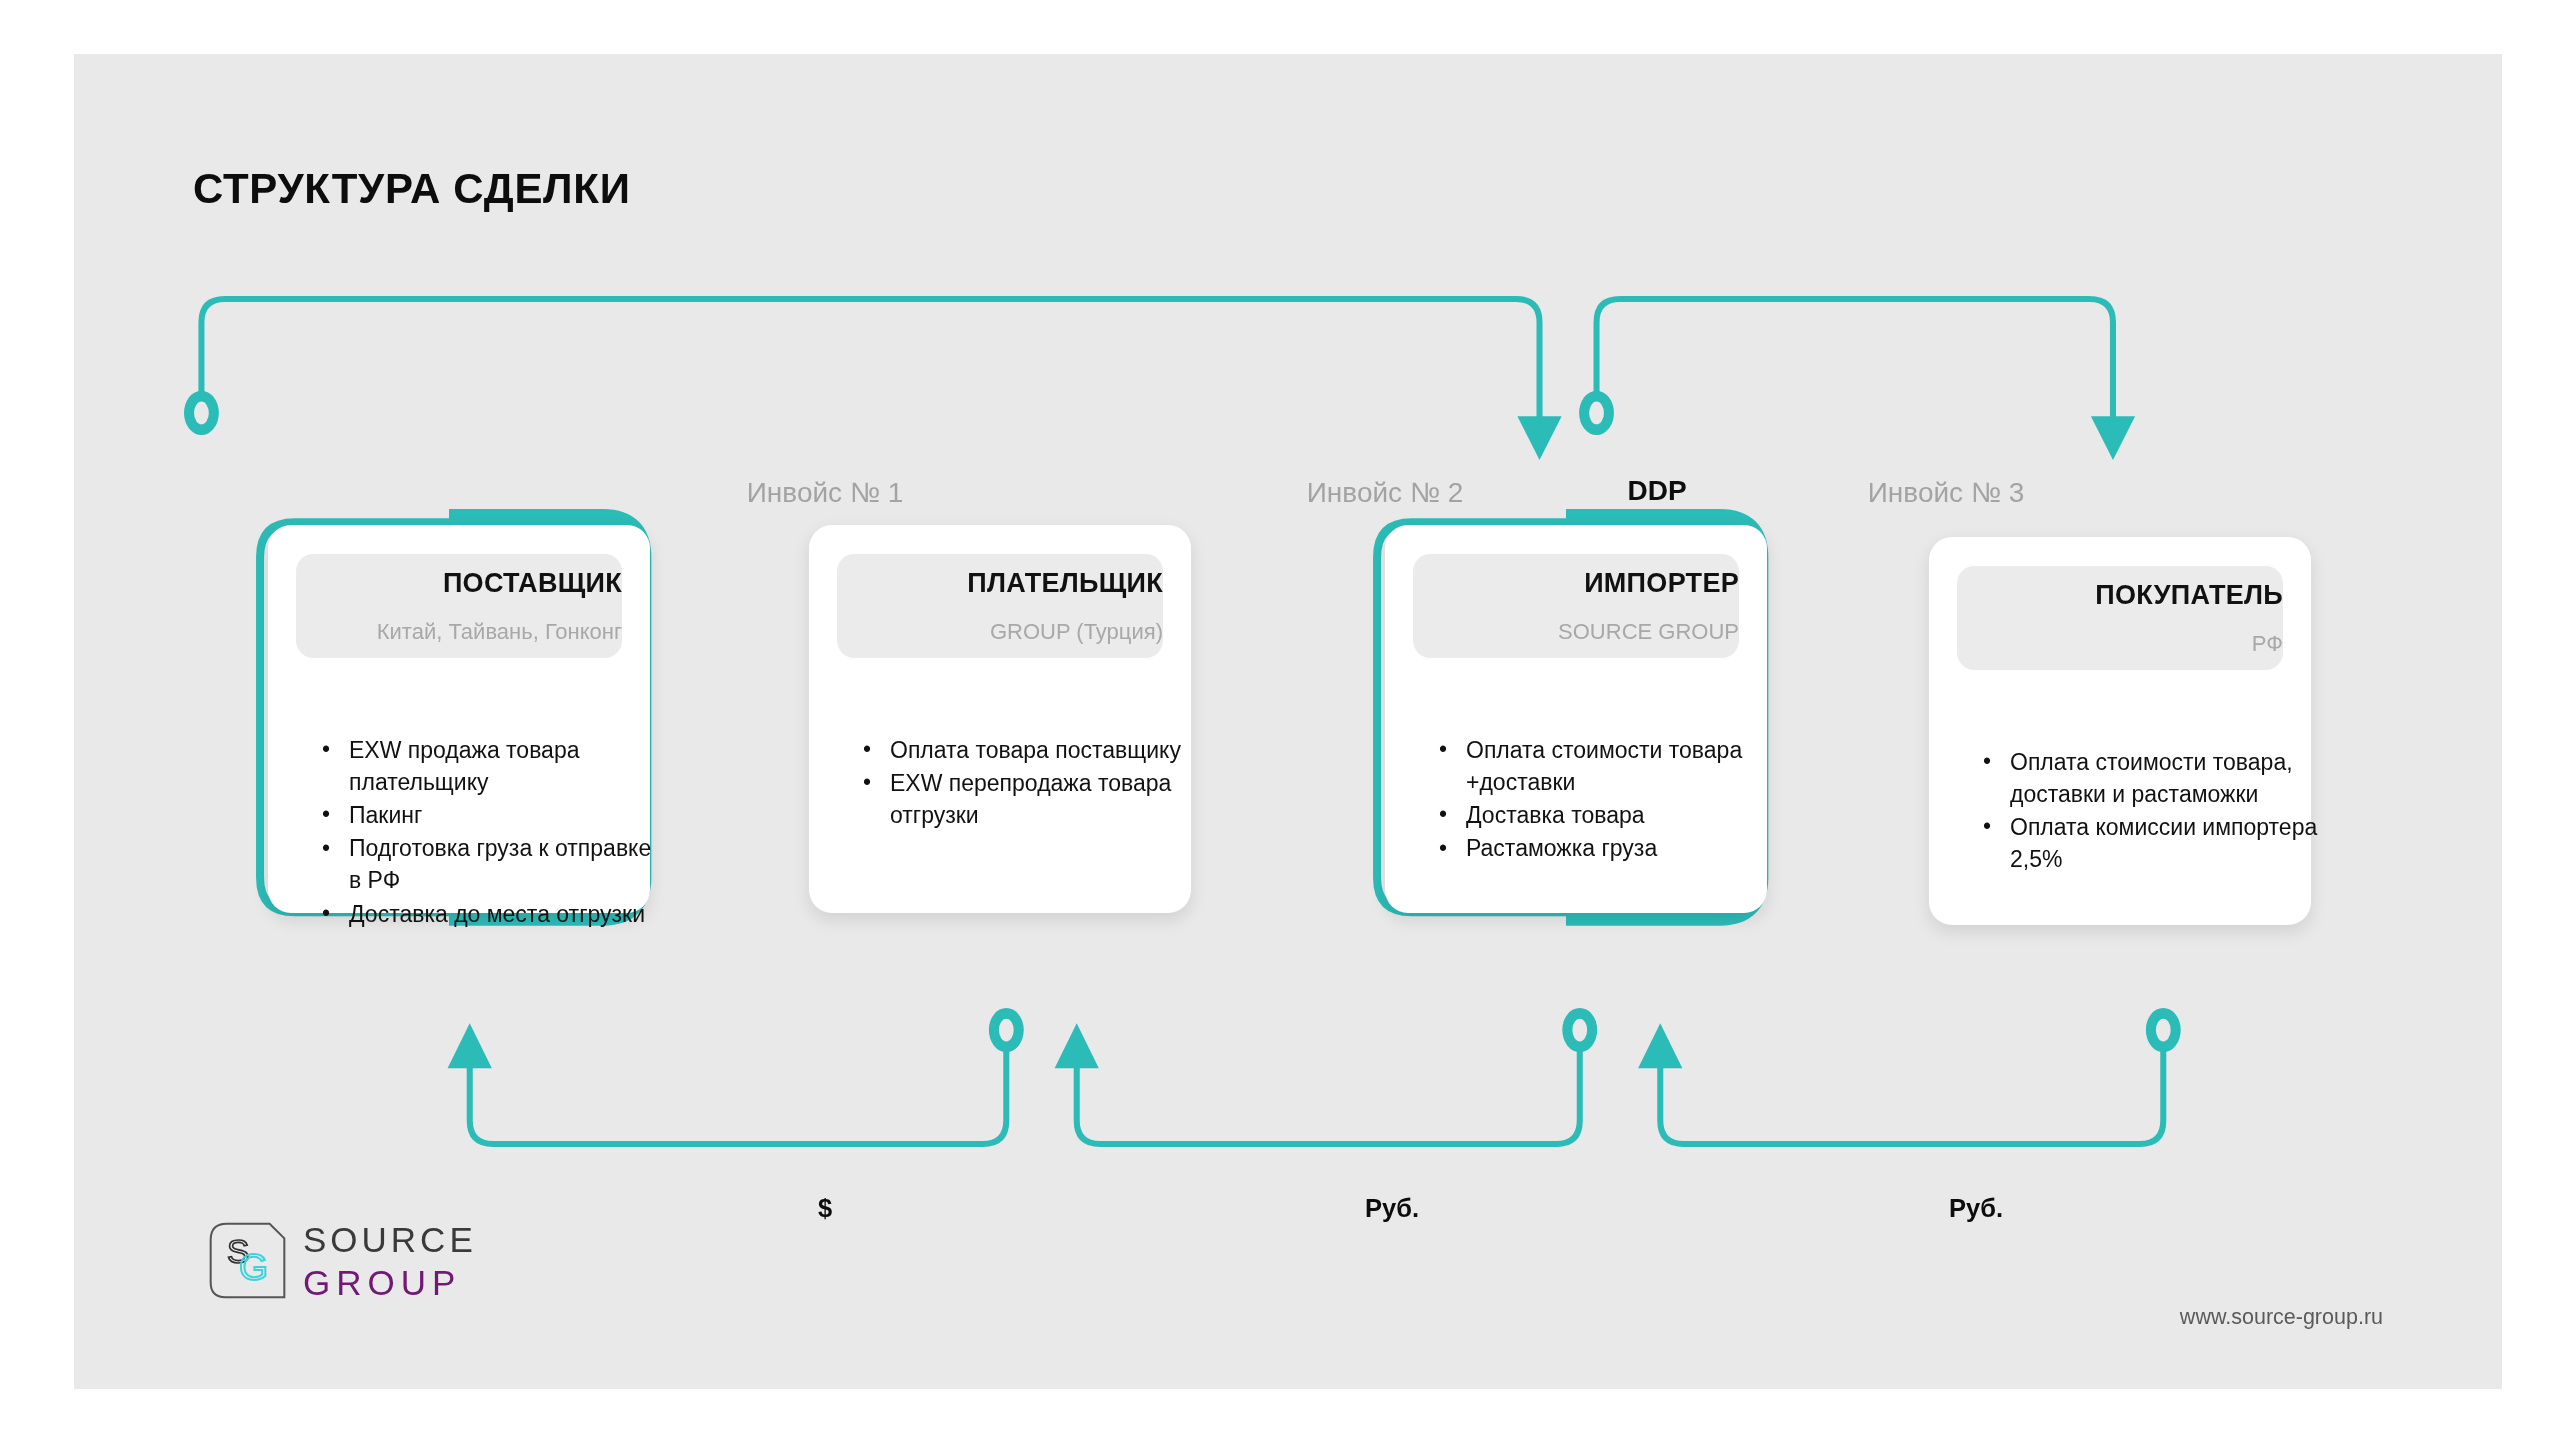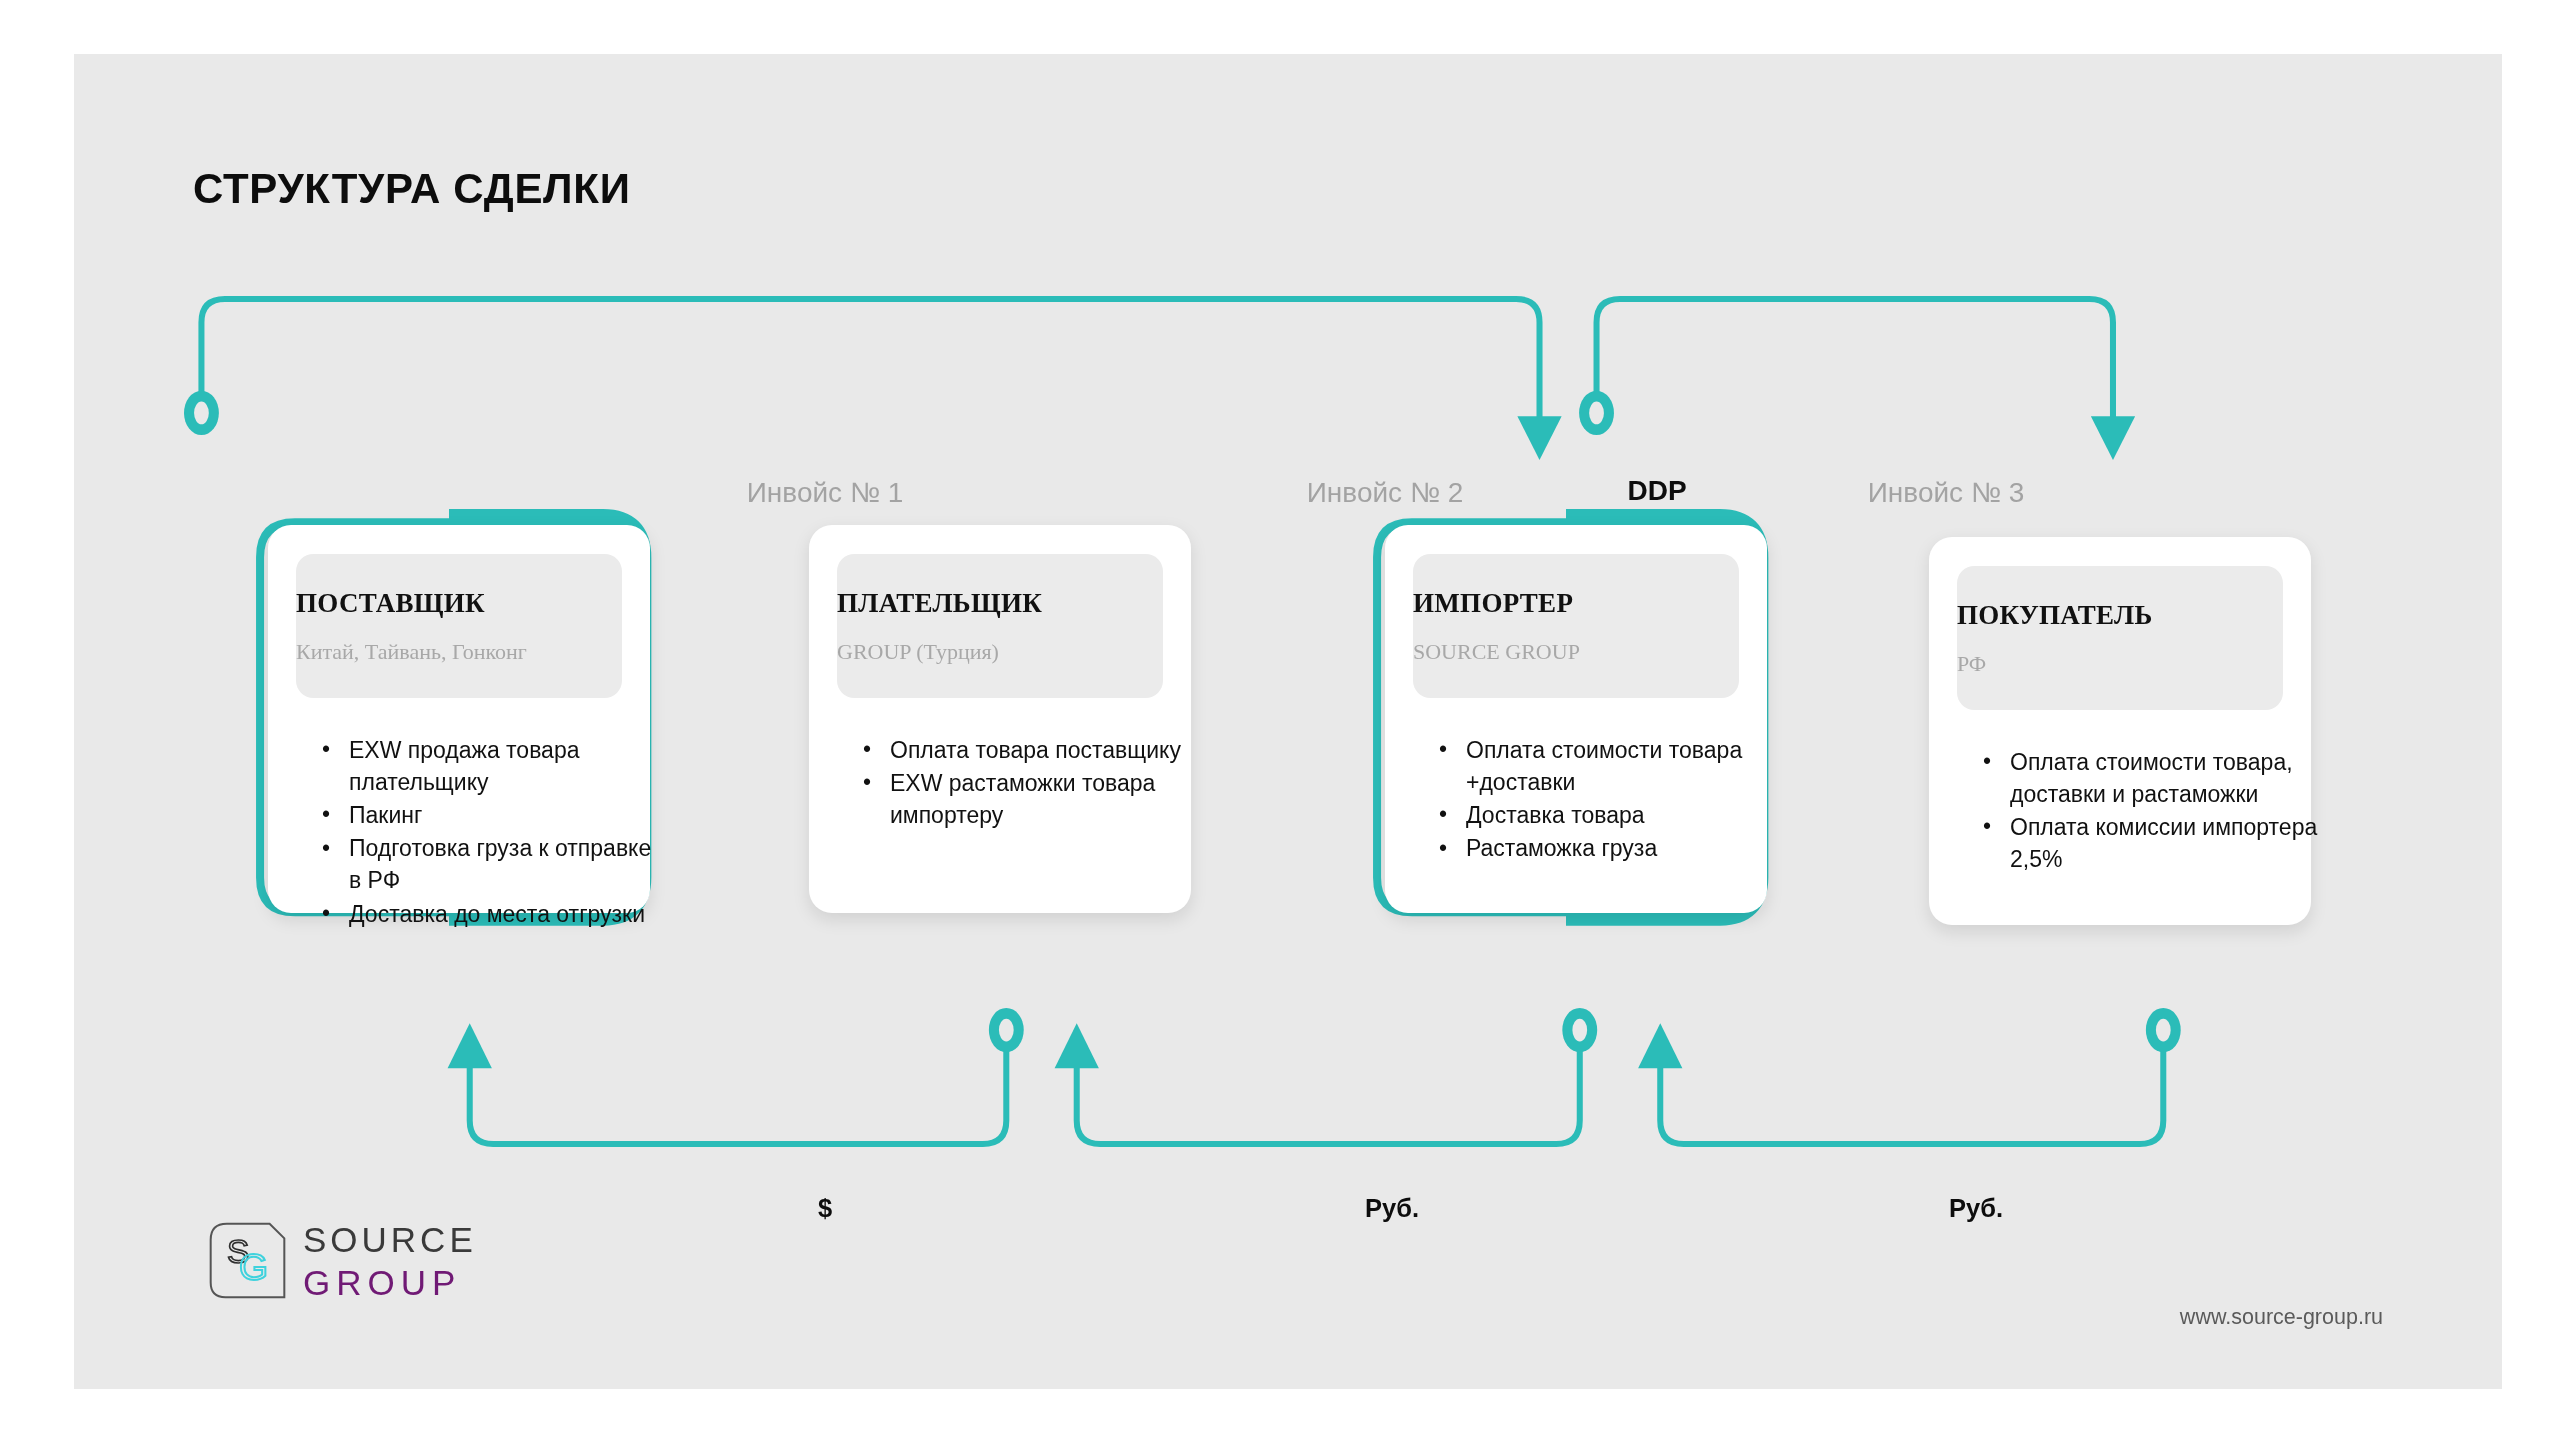--- a/index.html
+++ b/index.html
@@ -101,29 +101,28 @@
   .card.plain {
     left: 0px;
     top: 14.8px;
   }
 
   .card-head {
     position: absolute;
     left: 28px;
     top: 29.5px;
     width: 326px;
-    height: 144px;
+    height: 104px;
     background: #ebebeb;
     border-radius: 17.4px;
     display: flex;
     flex-direction: column;
-    align-items: flex-start;
+    align-items: flex-end;
     justify-content: center;
     box-sizing: border-box;
-    font-family: Liberation Serif, serif;
   }
   .card-title {
     font-size: 27px;
     font-weight: bold;
     color: #111111;
     letter-spacing: 0.3px;
     text-align: center;
     white-space: nowrap;
   }
   .card-sub {
@@ -275,21 +274,21 @@
   </div>
 
   <div class="card-wrap" style="left:735px; top:456px;">
     <div class="card plain">
       <div class="card-head">
         <div class="card-title">ПЛАТЕЛЬЩИК</div>
         <div class="card-sub">GROUP (Турция)</div>
       </div>
       <ul class="card-list">
         <li>Оплата товара поставщику</li>
-        <li>EXW растаможки товара импортеру</li>
+        <li>EXW перепродажа товара отгрузки</li>
       </ul>
     </div>
   </div>
 
   <div class="card-wrap" style="left:1291px; top:456px;">
     <svg class="frame" viewBox="0 0 600 620">
       <path d="M 300 18 L 70 18 Q 18 18 18 70 L 18 548 Q 18 600 70 600 L 300 600" fill="none" stroke="#2bbcb8" stroke-width="12"></path>
       <path d="M 300 18 L 530 18 Q 582 18 582 70 L 582 548 Q 582 600 530 600 L 300 600" fill="none" stroke="#2bbcb8" stroke-width="40"></path>
     </svg>
     <div class="card">

